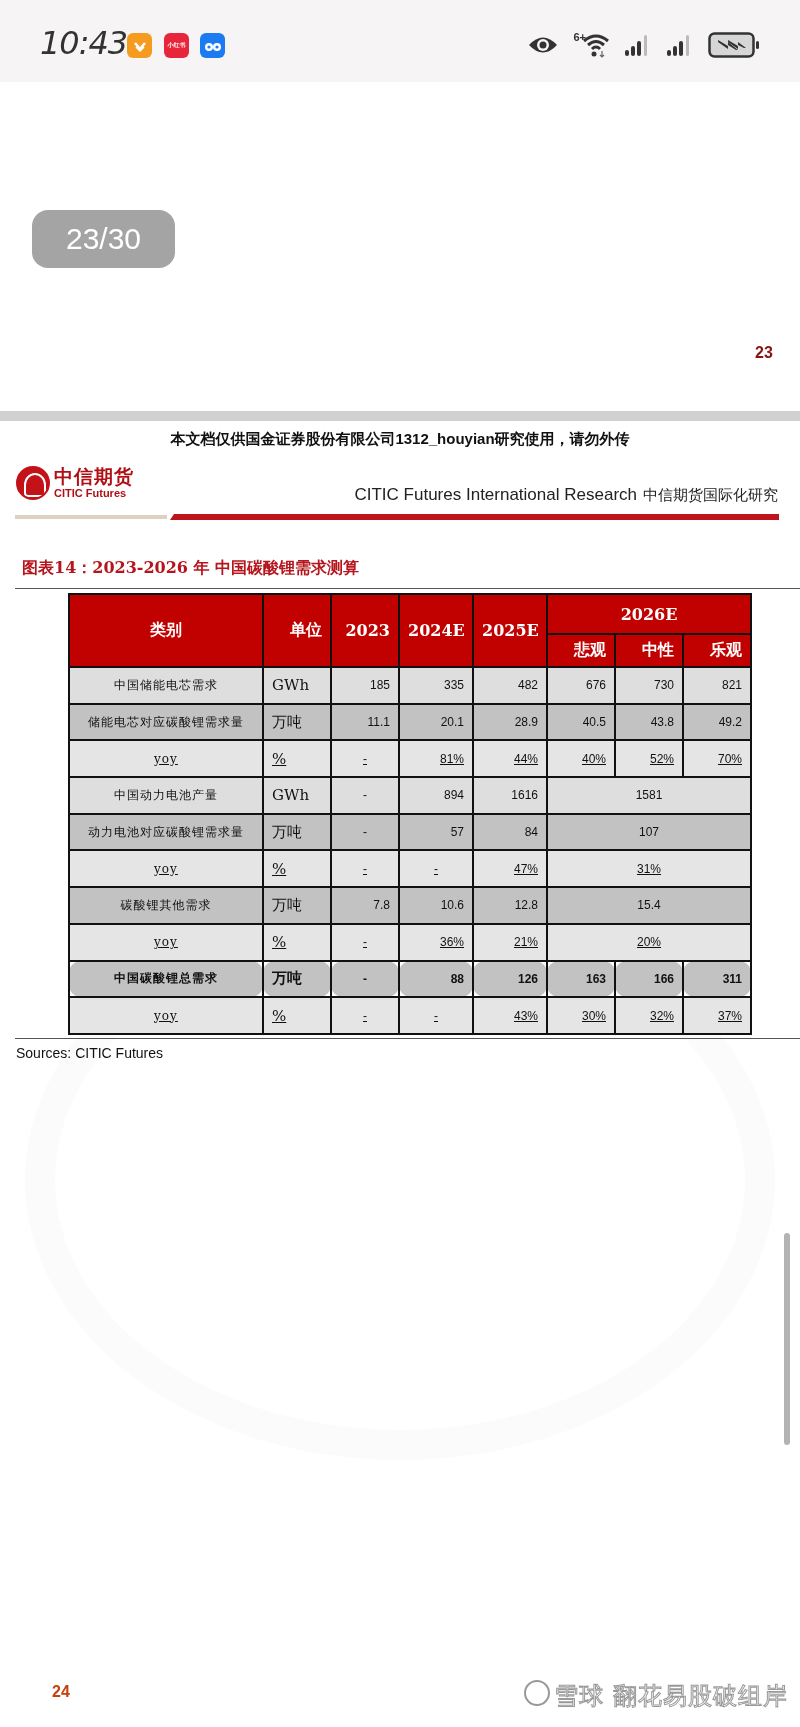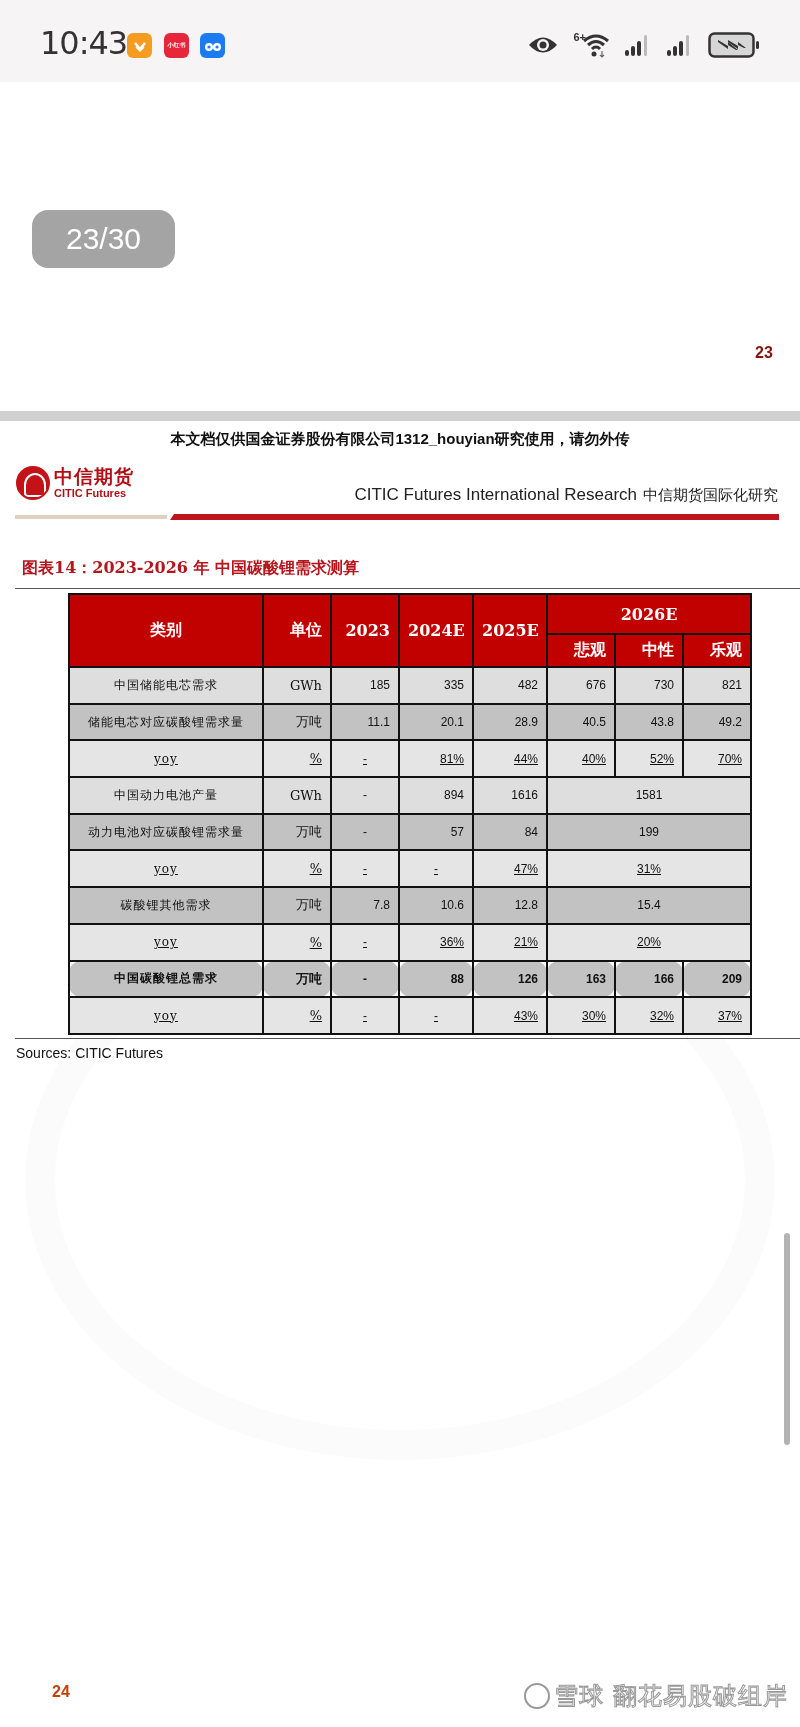--- a/index.html
+++ b/index.html
@@ -1,21 +1,21 @@
 <!DOCTYPE html>
 <html><head>
 <meta charset="utf-8">
 <style>
   * { box-sizing: border-box; margin: 0; padding: 0; }
   html, body { width: 800px; height: 1727px; overflow: hidden; background: #ffffff; }
   body { position: relative; font-family: "Liberation Sans", "DejaVu Sans", sans-serif; color: #111; }
 
   
   .statusbar { position: absolute; left: 0; top: 0; width: 800px; height: 82px; background: #f6f4f5; }
-  .sb-time { position: absolute; left: 40px; top: 24px; font-size: 32px; color: #333; font-family: "DejaVu Sans", sans-serif; letter-spacing: -1px; }
+  .sb-time { position: absolute; left: 40px; top: 24px; font-size: 32px; color: #333; font-family: "DejaVu Sans", sans-serif; letter-spacing: -1px; font-style: italic; }
   .sb-app { position: absolute; top: 33px; width: 25px; height: 25px; border-radius: 6px; color: #fff; font-size: 8px; font-weight: bold; display: flex; align-items: center; justify-content: center; overflow: hidden; }
   .sb-app.a1 { left: 127px; background: #f59b20; }
   .sb-app.a2 { left: 164px; background: #e8263b; }
   .sb-app.a3 { left: 200px; background: #1c7bf0; }
   .sb-right { position: absolute; right: 40px; top: 28px; height: 34px; display: flex; align-items: center; gap: 14px; }
   .sb-icon { display: inline-flex; align-items: center; }
   .sb-net { font-size: 11px; font-weight: bold; color: #333; position: relative; top: -8px; margin-right: -4px; }
 
   
   .page-top { position: absolute; left: 0; top: 82px; width: 800px; height: 330px; background: #fff; }
@@ -44,34 +44,34 @@
 
   
   table.data { position: absolute; left: 68px; top: 593px; width: 682px; border-collapse: collapse; table-layout: fixed; font-size: 12px; }
   table.data td, table.data th { border: 2px solid #111; height: 36.7px; padding: 0 8px; }
   table.data th { background: #c10000; color: #ffffff; font-weight: bold; font-family: "DejaVu Serif", serif; font-size: 16px; }
   th.c-right { text-align: right; margin-left: 39px; }
   th.c-center { text-align: center; }
   table.data thead tr.h1 th { height: 40px; }
   table.data thead tr.h2 th { height: 33px; }
   td.lbl { text-align: center; font-family: "DejaVu Serif", serif; font-size: 12px; letter-spacing: 1px; }
-  td.unit { text-align: right; font-family: "DejaVu Serif", serif; font-size: 13px; }
+  td.unit { text-align: left; font-family: "DejaVu Serif", serif; font-size: 15px; }
   td.num { text-align: right; font-family: "Liberation Sans Narrow", "Liberation Sans", sans-serif; }
   td.span { text-align: center; }
   tr.light td { background: #dedede; }
   tr.dark td { background: #c2c2c2; }
   tr.white td { background: #e5e5e5; text-decoration: underline; }
   tr.bold td { font-weight: bold; border-radius: 12px; }
 
   .sources { position: absolute; left: 16px; top: 1045px; font-size: 14px; color: #111; }
 
   .scrollbar { position: absolute; left: 784px; top: 1233px; width: 6px; height: 212px; border-radius: 3px; background: #b3b3b3; }
 
   .page-num-bottom { position: absolute; left: 52px; top: 1683px; font-size: 16px; font-weight: bold; color: #c2410c; }
-  .watermark { position: absolute; right: 12px; top: 1680px; font-size: 24px; color: #fff; -webkit-text-stroke: 1px #999; font-family: "DejaVu Sans", sans-serif; letter-spacing: 1px; display: flex; align-items: center; gap: 4px; }
+  .watermark { position: absolute; right: 12px; top: 1680px; font-size: 24px; color: #fff; -webkit-text-stroke: 1px #999; font-family: "DejaVu Sans", sans-serif; letter-spacing: 1px; display: flex; align-items: flex-start; gap: 4px; }
   .wm-logo { width: 26px; height: 26px; border: 2px solid #999; border-radius: 50%; display: inline-block; }
 
   
   .bg-ring { position: absolute; left: 25px; top: 900px; width: 750px; height: 560px; border-radius: 50%; border: 30px solid rgba(200,200,200,0.08); pointer-events: none; }
 </style>
 </head>
 <body>
 
 <div class="bg-ring"></div>
 
@@ -226,21 +226,21 @@
       <td class="num">894</td>
       <td class="num">1616</td>
       <td class="span" colspan="3">1581</td>
     </tr>
     <tr class="dark">
       <td class="lbl">动力电池对应碳酸锂需求量</td>
       <td class="unit">万吨</td>
       <td class="span">-</td>
       <td class="num">57</td>
       <td class="num">84</td>
-      <td class="span" colspan="3">199</td>
+      <td class="span" colspan="3">107</td>
     </tr>
     <tr class="white">
       <td class="lbl">yoy</td>
       <td class="unit">%</td>
       <td class="span">-</td>
       <td class="span">-</td>
       <td class="num">47%</td>
       <td class="span" colspan="3">31%</td>
     </tr>
     <tr class="dark">
@@ -260,21 +260,21 @@
       <td class="span" colspan="3">20%</td>
     </tr>
     <tr class="dark bold">
       <td class="lbl">中国碳酸锂总需求</td>
       <td class="unit">万吨</td>
       <td class="span">-</td>
       <td class="num">88</td>
       <td class="num">126</td>
       <td class="num">163</td>
       <td class="num">166</td>
-      <td class="num">209</td>
+      <td class="num">311</td>
     </tr>
     <tr class="white">
       <td class="lbl">yoy</td>
       <td class="unit">%</td>
       <td class="span">-</td>
       <td class="span">-</td>
       <td class="num">43%</td>
       <td class="num">30%</td>
       <td class="num">32%</td>
       <td class="num">37%</td>

